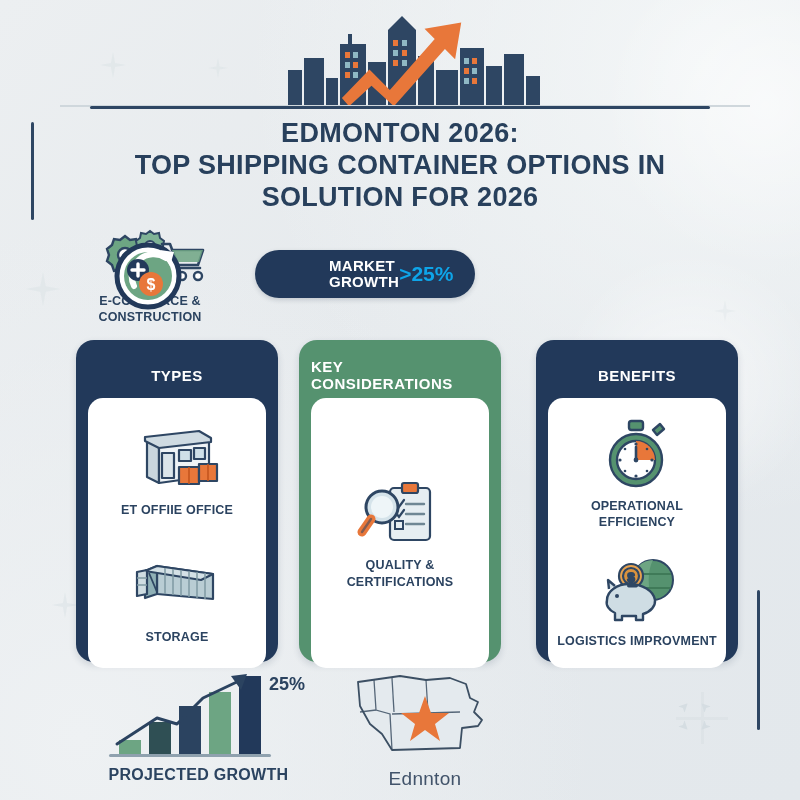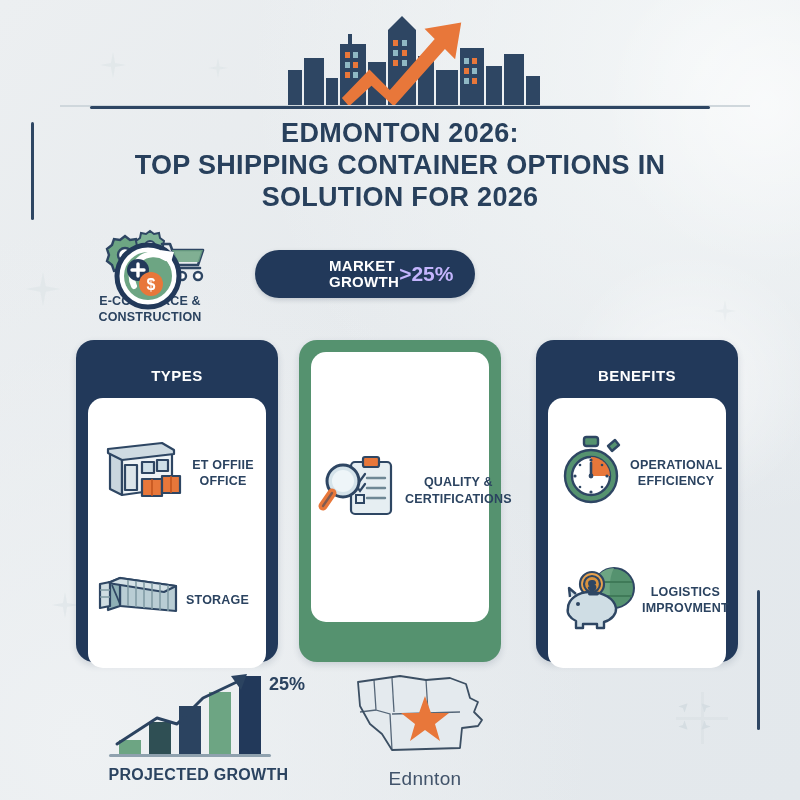--- a/index.html
+++ b/index.html
@@ -122,21 +122,21 @@
   }
   #growth-text {
     color: #ffffff;
     font-size: 15px;
     font-weight: bold;
     line-height: 1.1;
     letter-spacing: .3px;
     white-space: pre-line;
   }
   #growth-value {
-    color: #c4b5fd;
+    color: #0ea5e9;
     font-size: 21px;
     font-weight: bold;
   }
   #growth-emblem {
     position: absolute;
     left: 38px; top: 6px;
     width: 80px; height: 80px;
   }
 
   
@@ -172,20 +172,21 @@
     border-radius: 15px;
     display: flex;
     flex-direction: column;
     align-items: center;
     justify-content: space-around;
     padding: 8px 6px;
     box-sizing: border-box;
   }
   .card-item {
     display: flex;
+    flex-direction: column;
     align-items: center;
     width: 100%;
   }
   .card-item-icon {
     height: 74px;
     display: flex;
     align-items: center;
     justify-content: center;
   }
   .card-item-label {
@@ -378,20 +379,21 @@
             <path d="M18 19 L26 38" stroke="#2e4663" stroke-width="1.8"></path>
           </svg>
         </div>
         <div class="card-item-label">STORAGE</div>
       </div>
 
     </div>
   </div>
 
   <div class="card green" id="card-considerations">
+    <div class="card-header">KEY CONSIDERATIONS</div>
     <div class="card-body">
 
       <div class="card-item">
         <div class="card-item-icon">
           <svg width="88" height="70" viewBox="0 0 88 70">
             <g stroke="#2e4663" stroke-width="2.2" stroke-linejoin="round">
               <rect x="34" y="10" width="40" height="52" rx="4" fill="#e6eef2"></rect>
               <rect x="46" y="5" width="16" height="10" rx="2" fill="#e8773a"></rect>
             </g>
             <g stroke="#6f8794" stroke-width="2.4" stroke-linecap="round">

